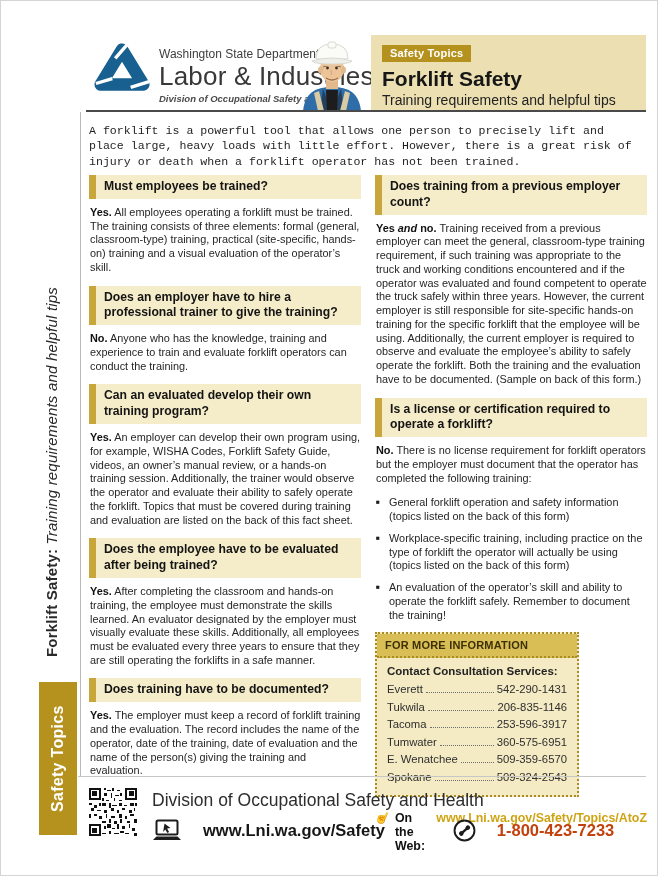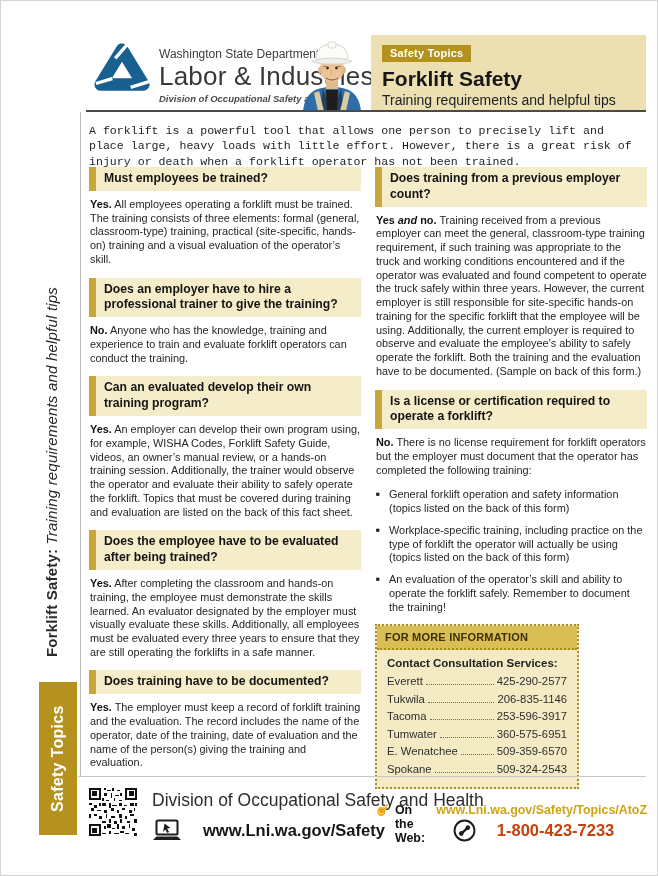--- a/index.html
+++ b/index.html
@@ -40,21 +40,21 @@
   }
   .banner-title{font-size:21px;font-weight:bold;color:#161616;margin-top:6px;line-height:1.05;}
   .banner-sub{font-size:14px;color:#222;margin-top:2px;}
   .header-rule{position:absolute;left:85px;top:109px;width:560px;height:2px;background:#4a4a4a;}
   
   .intro{
     position:absolute;left:88px;top:122px;width:552px;
     font-size:11.6px;line-height:1.32;color:#1f1f1f;margin:0;font-family:Liberation Mono, monospace;
   }
   
-  .columns{position:absolute;left:88px;top:166px;width:557px;display:flex;gap:14px;align-items:flex-start;}
+  .columns{position:absolute;left:88px;top:174px;width:557px;display:flex;gap:14px;align-items:flex-start;}
   .col{width:272px;flex:0 0 272px;}
   .q{
     background:#f5ecc9;border-left:7px solid #c9a63b;
     padding:4px 6px 4px 8px;margin:0 0 7px 0;
     font-size:12.2px;font-weight:bold;color:#141414;line-height:1.3;
   }
   .a{margin:0 0 11px 1px;font-size:10.9px;line-height:1.26;color:#262626;}
   .a b{color:#111;}
   .a b.it{font-style:italic;}
   ul.bullets{list-style:none;margin:6px 0 10px 1px;padding:0;}
@@ -190,21 +190,21 @@
         </ul>
       </section>
 
       <div class="info-box">
         <div class="info-head">FOR MORE INFORMATION</div>
         <div class="info-body">
           <div class="info-sub">Contact Consultation Services:</div>
           <div class="contact-row">
             <span>Everett</span>
               <span class="dots"></span>
-              <span>425-290-2577</span>
+              <span>542-290-1431</span>
           </div>
           <div class="contact-row">
             <span>Tukwila</span>
               <span class="dots"></span>
               <span>206-835-1146</span>
           </div>
           <div class="contact-row">
             <span>Tacoma</span>
               <span class="dots"></span>
               <span>253-596-3917</span>

